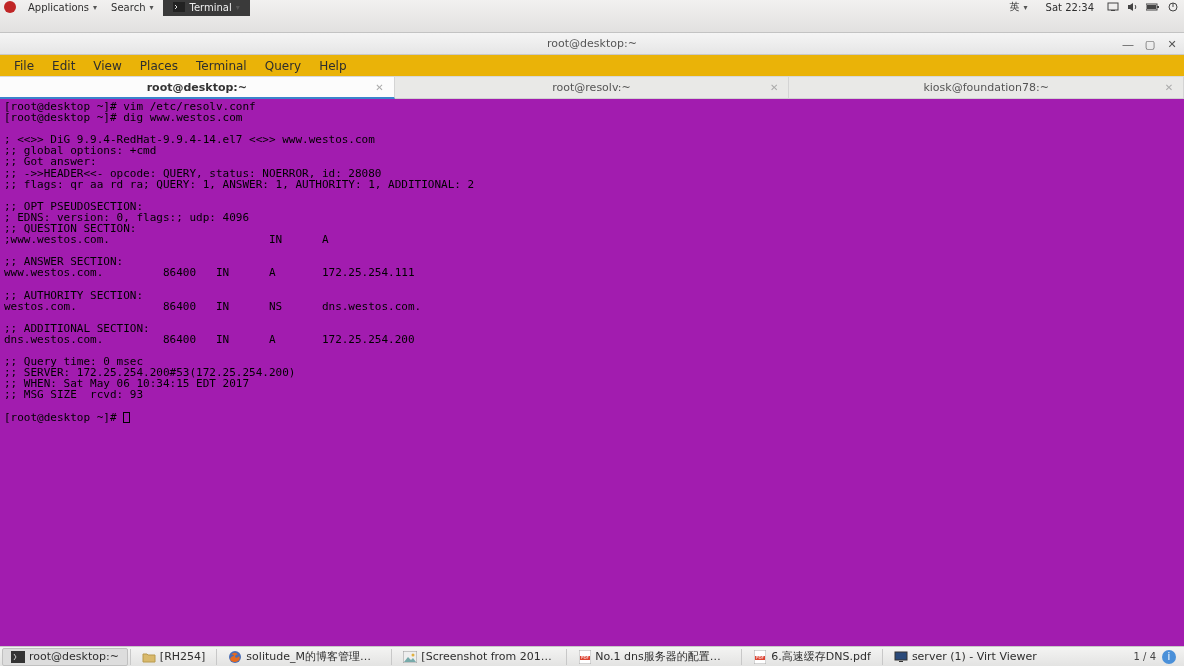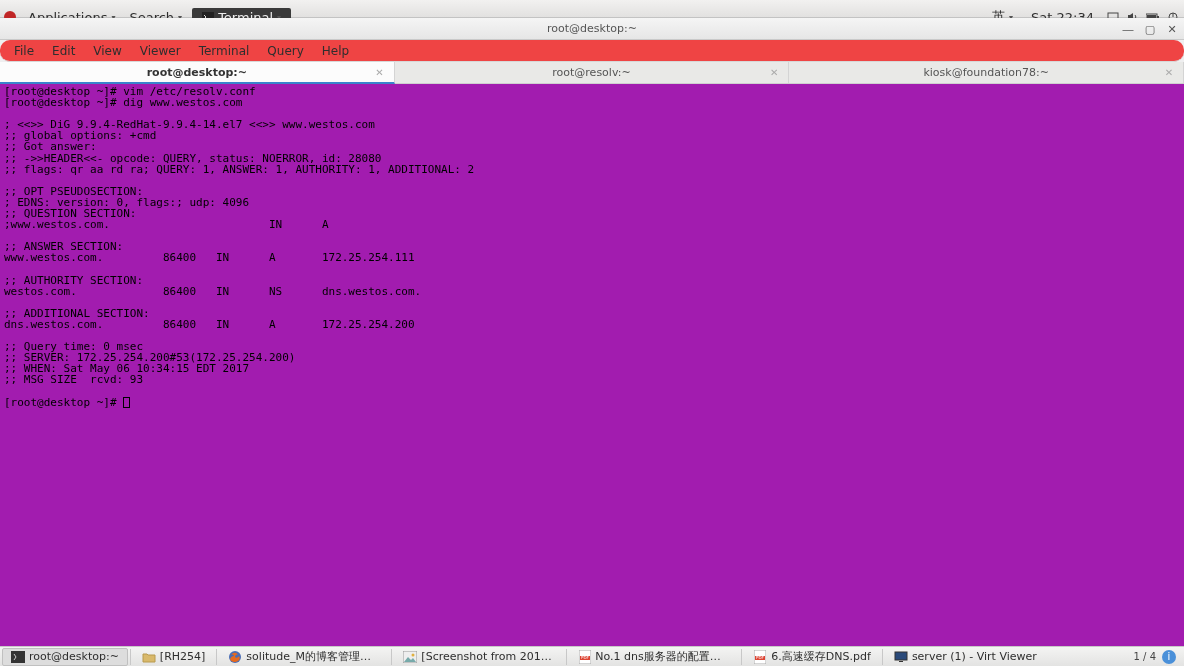--- a/index.html
+++ b/index.html
@@ -1,34 +1,34 @@
 <!DOCTYPE html>
 <html><head>
 <meta charset="utf-8">
 <style>
 * { margin: 0; padding: 0; box-sizing: border-box; }
 body { font-family: "DejaVu Sans", Arial, sans-serif; font-size: 11px; background: #efeff0; width: 1184px; height: 666px; overflow: hidden; color: #2e2e2e; }
 
 
-.top-panel { height: 18px; background: linear-gradient(#f2f1f0,#e2e1e0); border-bottom: 1px solid #c3c3c3; display: flex; align-items: flex-start; padding: 8px 4px; font-size: 13px; }
+.top-panel { height: 18px; background: linear-gradient(#f2f1f0,#e2e1e0); border-bottom: 1px solid #c3c3c3; display: flex; align-items: flex-end; padding: 16px 4px; font-size: 10px; }
 .top-left { display: flex; align-items: center; gap: 2px; }
 .tp-item { padding: 0 6px; display: inline-flex; align-items: center; cursor: pointer; height: 18px; }
 .tp-item.dd::after { content: "▾"; font-size: 8px; margin-left: 4px; color: #555; }
 .fedora-icon { width: 12px; height: 12px; border-radius: 50%; background: #c02626; margin-right: 4px; display: inline-block; }
 .term-tab { background: #3a3a3a; color: #eee; padding: 0 10px; border-radius: 2px 2px 0 0; margin-left: 2px; }
 .top-right { margin-left: auto; display: flex; align-items: center; gap: 6px; }
 .tray-icon { width: 14px; height: 12px; display: inline-flex; align-items: center; justify-content: center; color: #444; }
 
 
 .titlebar { height: 22px; background: linear-gradient(#f5f5f5,#e6e6e6); border-bottom: 1px solid #c9c9c9; display: flex; align-items: center; justify-content: center; position: relative; font-size: 11px; color: #555; }
 .win-ctrls { position: absolute; right: 6px; top: 0; height: 22px; display: flex; align-items: center; gap: 10px; color: #555; }
 .win-btn { width: 12px; text-align: center; cursor: pointer; }
 
 
-.menubar { height: 22px; background: #ef4444; border-bottom: 1px solid #d8d8d8; display: flex; align-items: center; padding: 4px 6px; gap: 2px; font-size: 12px; border-radius: 10px; }
+.menubar { height: 22px; background: #eab308; border-bottom: 1px solid #d8d8d8; display: flex; align-items: center; padding: 4px 6px; gap: 2px; font-size: 12px; }
 .menu-item { padding: 2px 8px; cursor: pointer; }
 
 
 .term-tabs { height: 22px; background: #e9e9e7; border-bottom: 1px solid #d0d0d0; display: flex; }
 .ttab { flex: 1; display: flex; align-items: center; justify-content: center; position: relative; border-right: 1px solid #d4d4d4; font-size: 11px; color: #555; cursor: pointer; }
 .ttab.active { background: #fcfcfc; border-bottom: 2px solid #3a84cc; margin-bottom: -1px; color: #333; font-weight: bold; }
 .ttab .close-x { position: absolute; right: 10px; color: #aaa; font-size: 10px; }
 
 
 .terminal-body { background: #a21caf; height: 562px; padding: 2px 4px; overflow: hidden; }
@@ -99,21 +99,21 @@
     <span class="win-btn">―</span>
     <span class="win-btn">▢</span>
     <span class="win-btn">✕</span>
   </div>
 </div>
 
 <div class="menubar" id="menubar">
     <span class="menu-item">File</span>
     <span class="menu-item">Edit</span>
     <span class="menu-item">View</span>
-    <span class="menu-item">Viewer</span>
+    <span class="menu-item">Places</span>
     <span class="menu-item">Terminal</span>
     <span class="menu-item">Query</span>
     <span class="menu-item">Help</span>
   </div>
 
 <div class="term-tabs" id="term-tabs">
     <div class="ttab active">
       <span>root@desktop:~</span>
       <span class="close-x">✕</span>
     </div>

